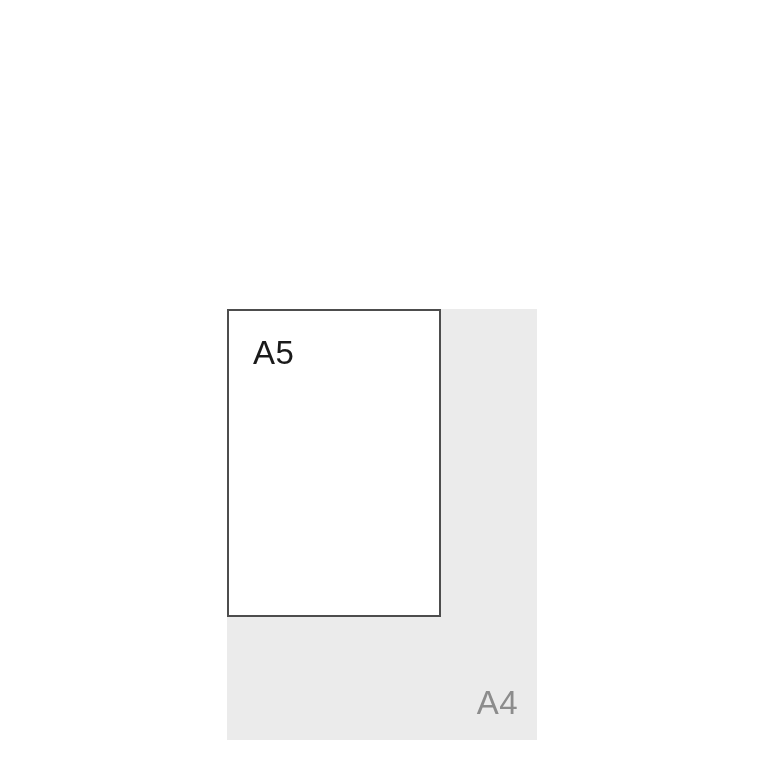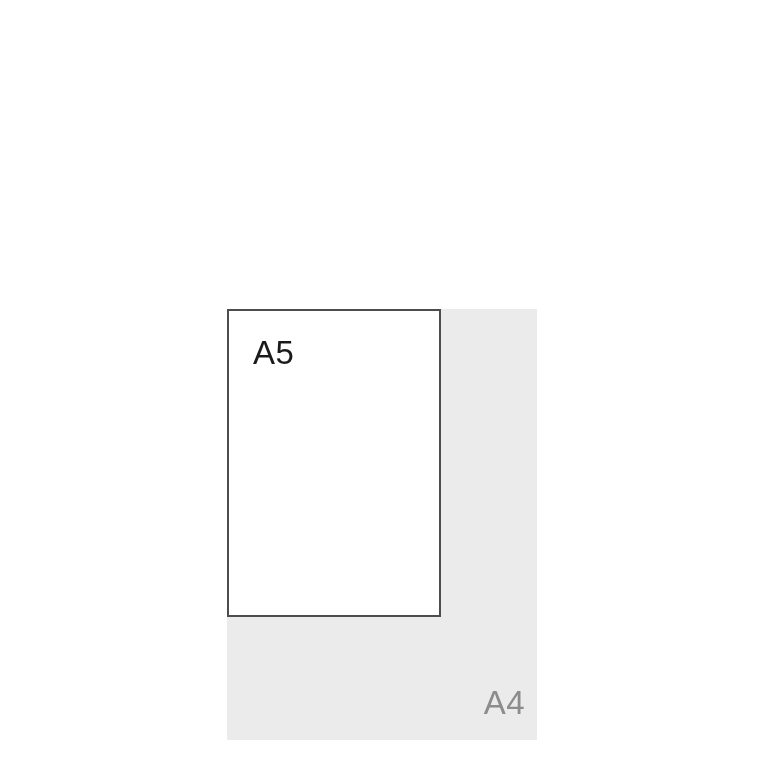--- a/index.html
+++ b/index.html
@@ -51,21 +51,21 @@
     line-height: 1;
     letter-spacing: 0.5px;
     user-select: none;
   }
   .label-a5 {
     left: 24px;
     top: 25px;
     color: var(--a5-label-color);
   }
   .label-a4 {
-    right: 12px;
+    right: 19px;
     bottom: 21px;
     color: var(--a4-label-color);
     margin-top: 45px;
   }
 </style>
 </head>
 <body>
 
 <div class="diagram">
 

